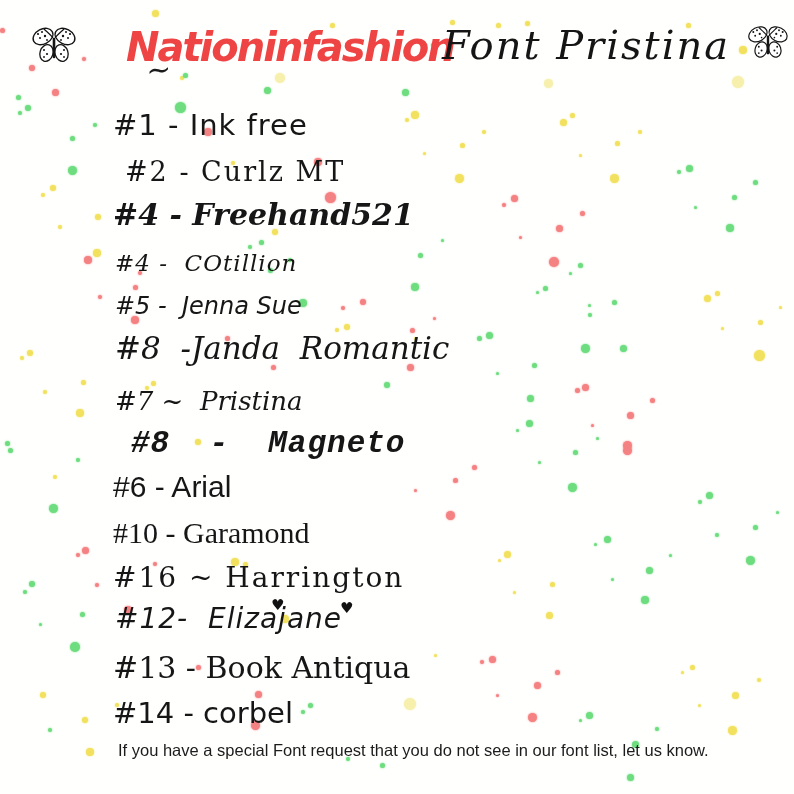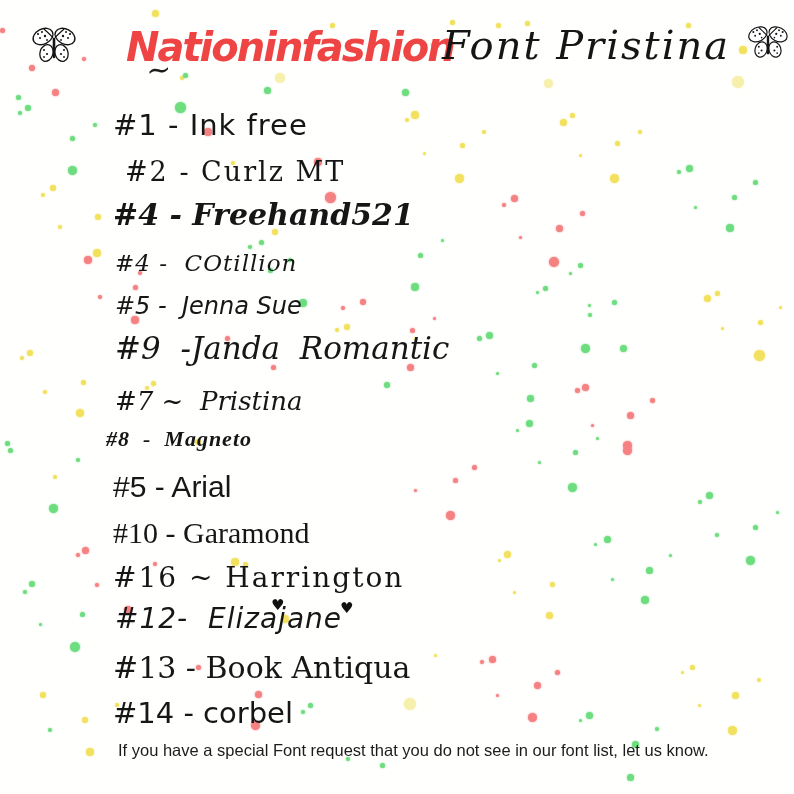--- a/index.html
+++ b/index.html
@@ -24,21 +24,21 @@
 
   
   .row{position:absolute;color:#161616;white-space:pre;}
   .f1 {left:113px;top:108px;font-family:"DejaVu Sans",sans-serif;font-size:29px;letter-spacing:1px;}
   .f2 {left:125px;top:156px;font-family:"DejaVu Serif",serif;font-size:27px;letter-spacing:2px;}
   .f3 {left:113px;top:197px;font-family:"DejaVu Serif",serif;font-size:30px;font-weight:bold;font-style:italic;}
   .f4 {left:115px;top:250px;font-family:"DejaVu Serif",serif;font-size:23px;font-style:italic;letter-spacing:1px;}
   .f5 {left:115px;top:292px;font-family:"DejaVu Sans",sans-serif;font-size:24px;font-style:italic;}
   .f6 {left:115px;top:330px;font-family:"DejaVu Serif",serif;font-size:31px;font-style:italic;}
   .f7 {left:115px;top:386px;font-family:"DejaVu Serif",serif;font-size:26px;font-style:italic;}
-  .f8 {left:106px;top:426px;font-family:Liberation Serif, serif;font-size:22px;font-weight:bold;font-style:italic;letter-spacing:1px;}
+  .f8 {left:131px;top:426px;font-family:Liberation Mono, monospace;font-size:31px;font-weight:bold;font-style:italic;letter-spacing:1px;}
   .f9 {left:113px;top:470px;font-family:"Liberation Sans",sans-serif;font-size:30px;}
   .f10{left:113px;top:516px;font-family:"Liberation Serif",serif;font-size:30px;}
   .f11{left:113px;top:561px;font-family:"DejaVu Serif",serif;font-size:28px;letter-spacing:2px;}
   .f12{left:115px;top:602px;font-family:"DejaVu Sans",sans-serif;font-size:28px;font-style:italic;letter-spacing:1px;}
   .f13{left:113px;top:650px;font-family:"DejaVu Serif",serif;font-size:30px;}
   .f14{left:113px;top:696px;font-family:"DejaVu Sans",sans-serif;font-size:29px;}
 
   .heart{position:absolute;font-size:15px;color:#111;font-family:"DejaVu Sans",sans-serif;}
   .heart.h1{left:271px;top:596px;}
   .heart.h2{left:340px;top:599px;}
@@ -315,24 +315,24 @@
           <circle cx="31" cy="28" r="1.1"></circle>
           <circle cx="34" cy="31" r="0.9"></circle>
       </g>
     </svg>
 
     <div class="row f1">#1 - Ink free</div>
     <div class="row f2">#2 - Curlz MT</div>
     <div class="row f3">#4 - Freehand521</div>
     <div class="row f4">#4 -  COtillion</div>
     <div class="row f5">#5 -  Jenna Sue</div>
-    <div class="row f6">#9  -Janda  Romantic</div>
+    <div class="row f6">#8  -Janda  Romantic</div>
     <div class="row f7">#7 ~  Pristina</div>
     <div class="row f8">#8  -  Magneto</div>
-    <div class="row f9">#5 - Arial</div>
+    <div class="row f9">#6 - Arial</div>
     <div class="row f10">#10 - Garamond</div>
     <div class="row f11">#16 ~ Harrington</div>
     <div class="row f12">#12-  Elizajane</div>
     <span class="heart h1">♥</span>
     <span class="heart h2">♥</span>
     <div class="row f13">#13 - Book Antiqua</div>
     <div class="row f14">#14 - corbel</div>
 
     <div class="footer">
       <div>If you have a special Font request that you do not see in our font list, let us know.</div>

